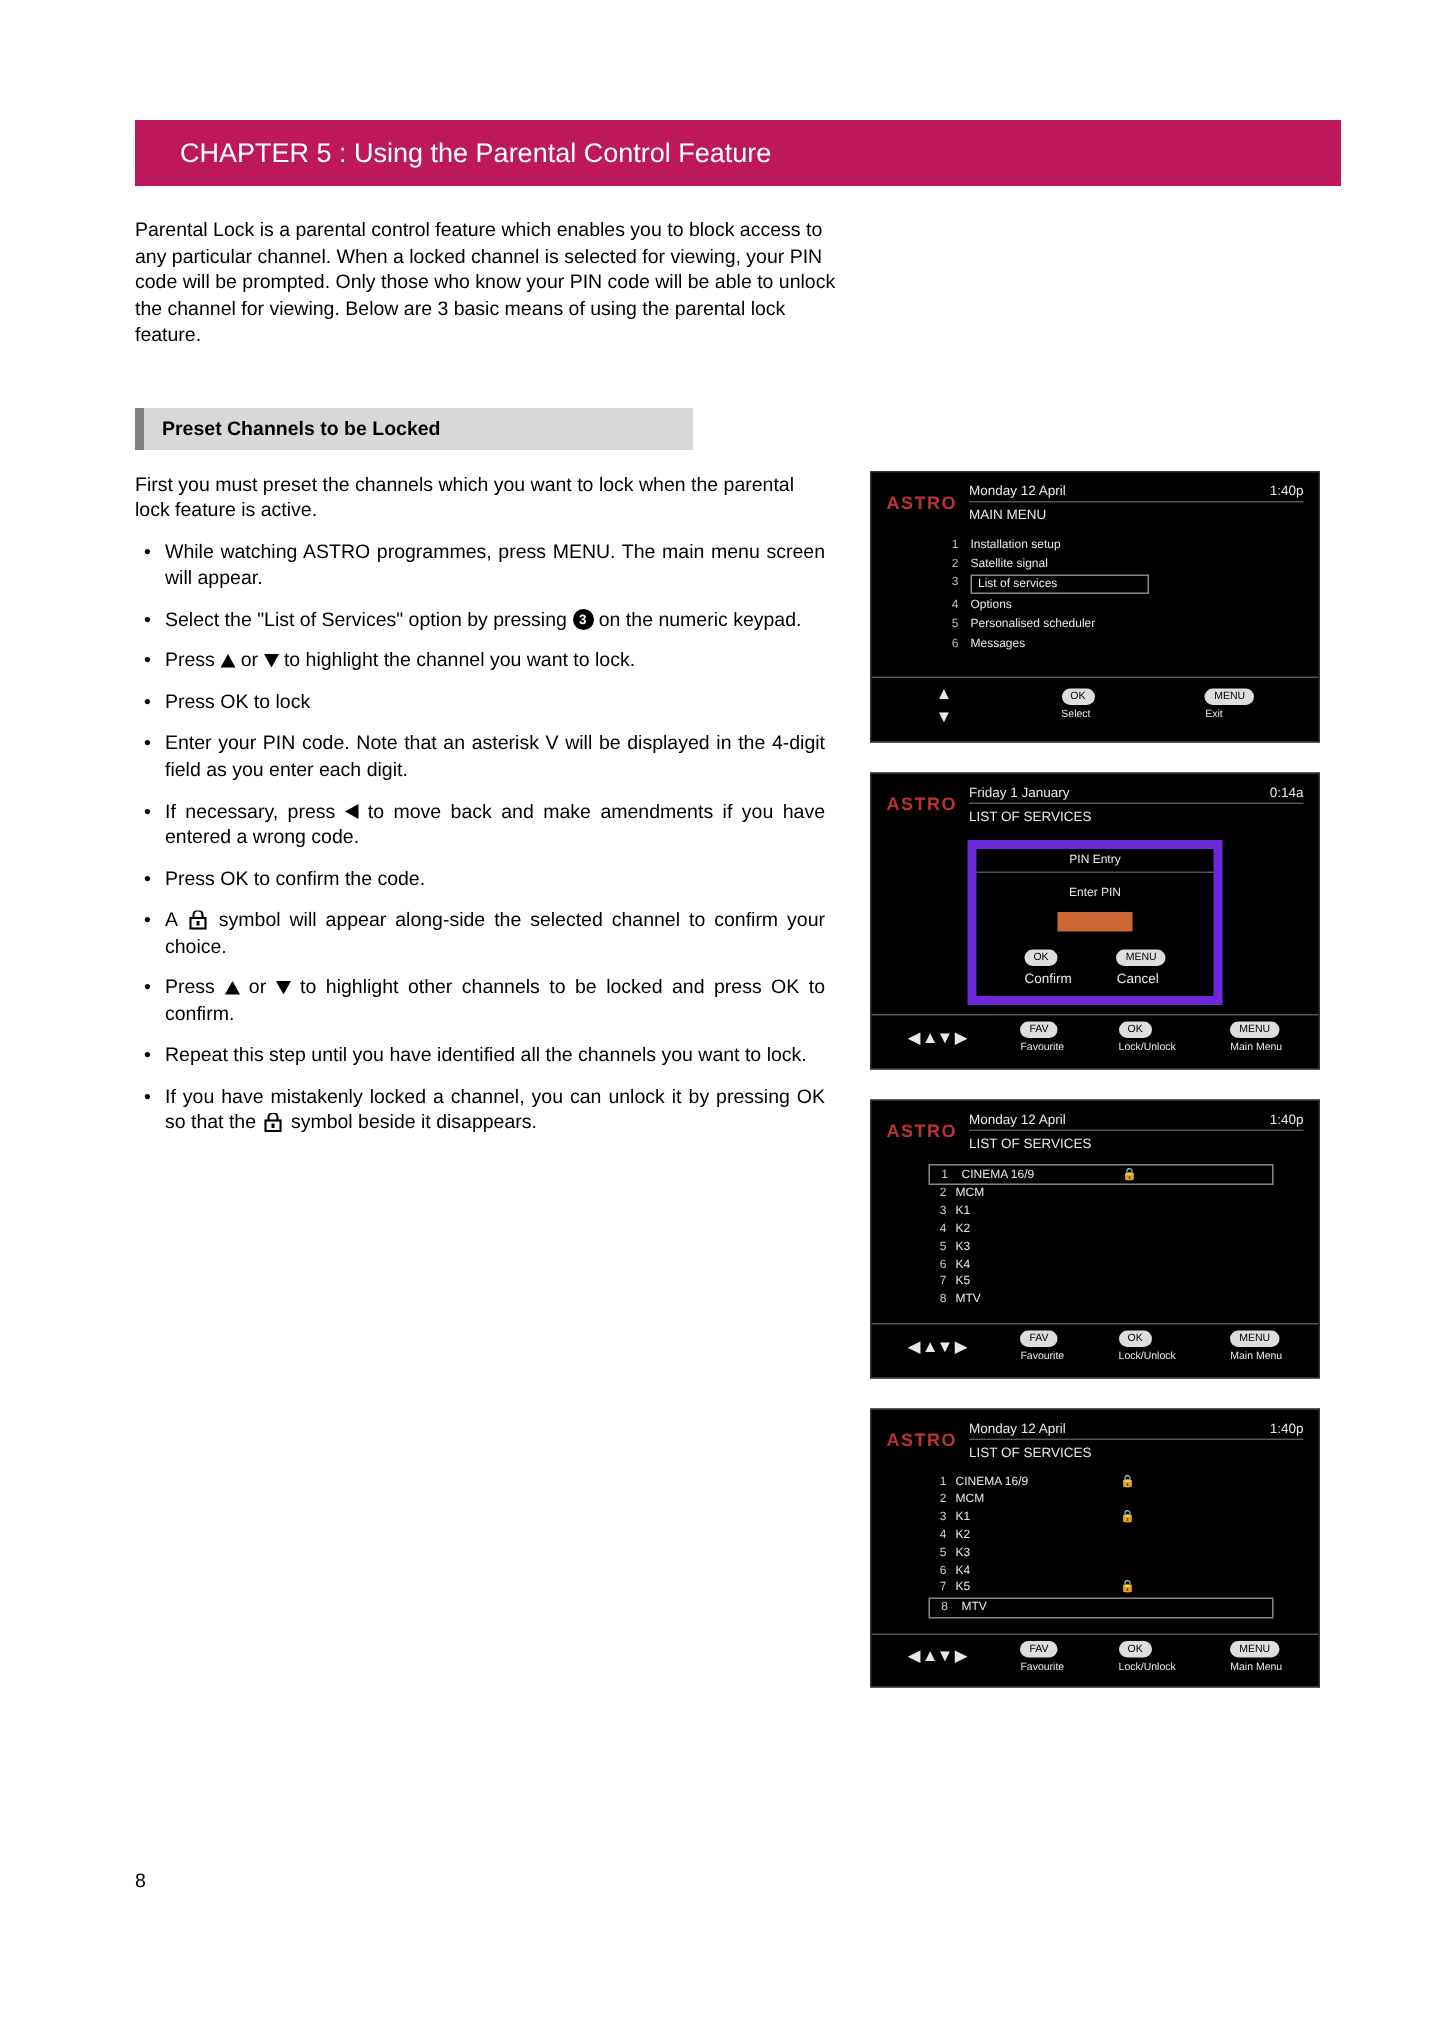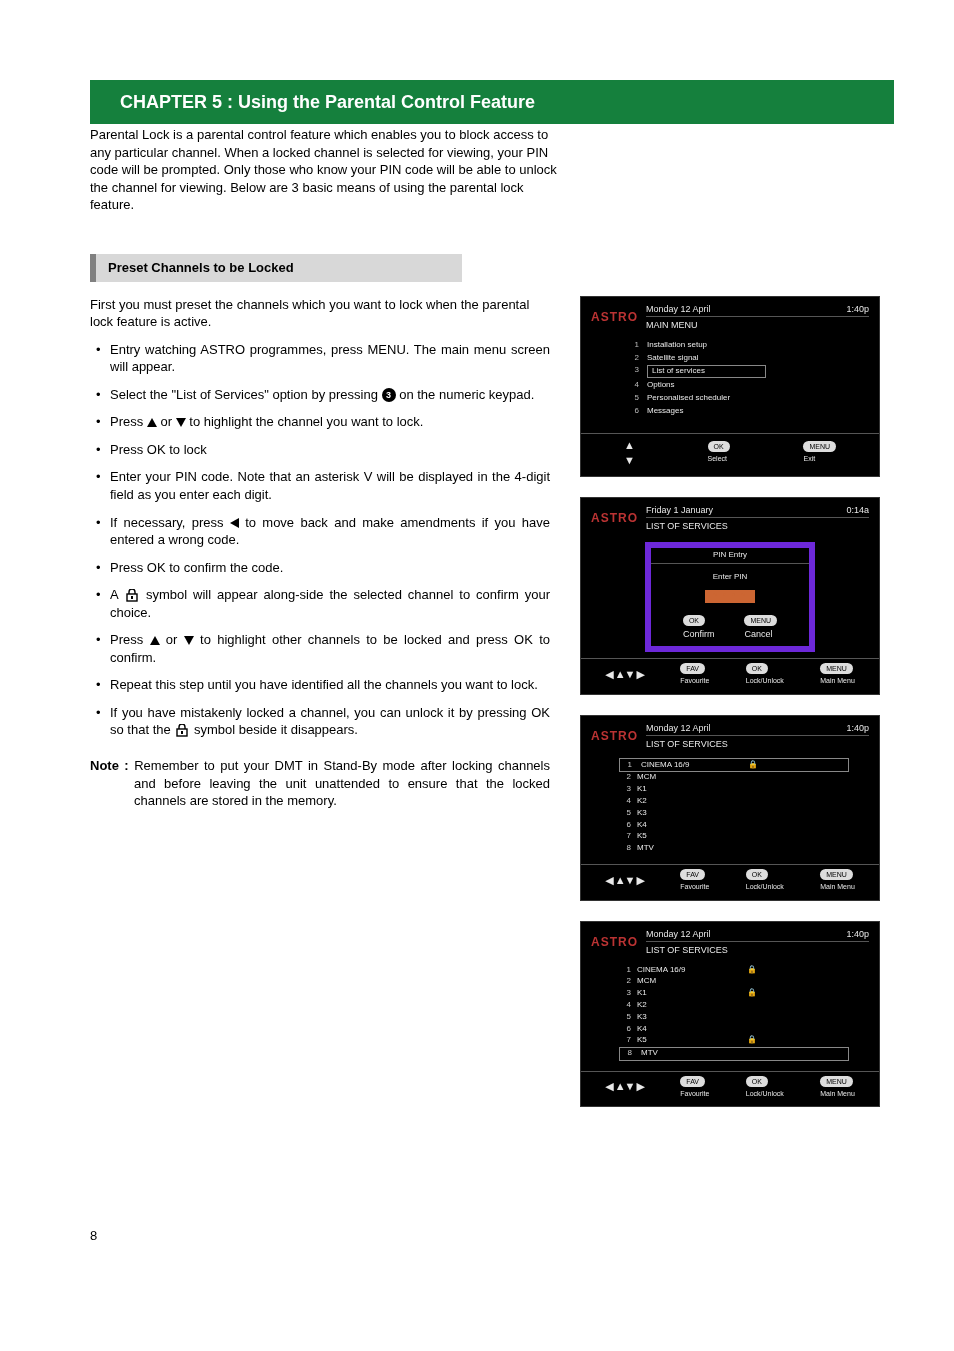--- a/index.html
+++ b/index.html
@@ -7,26 +7,26 @@
     font-family: Arial, Helvetica, sans-serif;
     background: #fff;
     width: 954px;
     margin: 0 auto;
     padding: 80px 60px 40px 90px;
     color: #000;
     font-size: 13px;
     line-height: 1.35;
   }
   .chapter-bar {
-    background: #15803d;
+    background: #be185d;
     color: #fff;
-    font-weight: bold;
+    font-weight: normal;
     font-size: 18px;
     padding: 10px 20px 10px 30px;
-    margin-bottom: 2px;
+    margin-bottom: 20px;
   }
   .intro { margin-bottom: 40px; max-width: 470px; }
 
   .section-heading {
     background: #d8d8d8;
     border-left: 6px solid #808080;
     padding: 5px 12px;
     font-weight: bold;
     font-size: 13px;
     width: 372px;
@@ -103,21 +103,21 @@
 <div class="chapter-bar">CHAPTER 5 : Using the Parental Control Feature</div>
 
 <p class="intro">Parental Lock is a parental control feature which enables you to block access to any particular channel.  When a locked channel is selected for viewing, your PIN code will be prompted.  Only those who know your PIN code will be able to unlock the channel for viewing.  Below are 3 basic means of using the parental lock feature.</p>
 
 <div class="section-heading">Preset Channels to be Locked</div>
 
 <div class="two-col">
   <div class="left">
     <p>First you must preset the channels which you want to lock when the parental lock feature is active.</p>
     <ul class="steps">
-      <li>Entry watching ASTRO programmes, press MENU. The main menu screen will appear.</li>
+      <li>While watching ASTRO programmes, press MENU. The main menu screen will appear.</li>
       <li>
         <span>Select the "List of Services" option by pressing </span>
         <span class="num-circle">3</span>
         <span> on the numeric keypad.</span>
       </li>
       <li>
         <span>Press  </span>
         <span class="tri-up"></span>
         <span>  or  </span>
         <span class="tri-down"></span>
@@ -152,23 +152,20 @@
         <span>If you have mistakenly locked a channel, you can unlock it by pressing OK so that the  </span>
         <span class="lock-ico"><svg width="12" height="13">
               <rect x="1" y="5" width="10" height="7" fill="none" stroke="#000" stroke-width="1.4"></rect>
               <path d="M3 5 V3 a3 3 0 0 1 6 0 V5" fill="none" stroke="#000" stroke-width="1.4"></path>
               <rect x="5" y="7" width="2" height="3" fill="#000"></rect>
             </svg></span>
         <span>  symbol beside it disappears.</span>
       </li>
     </ul>
 
-    <p class="note">
-      <b>Note :</b><span> Remember to put your DMT in Stand-By mode after locking channels and before leaving the unit unattended to ensure that the locked channels are stored in the memory.</span>
-    </p>
   </div>
 
   <div class="right">
 
     <div class="tv">
       <div class="tv-top">
         <span class="astro">ASTRO</span>
         <div class="tv-top-line">
           <div class="tv-date-row">
             <span>Monday 12 April</span>

